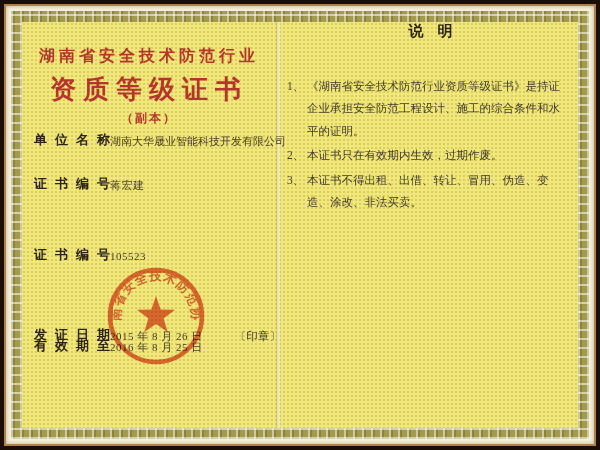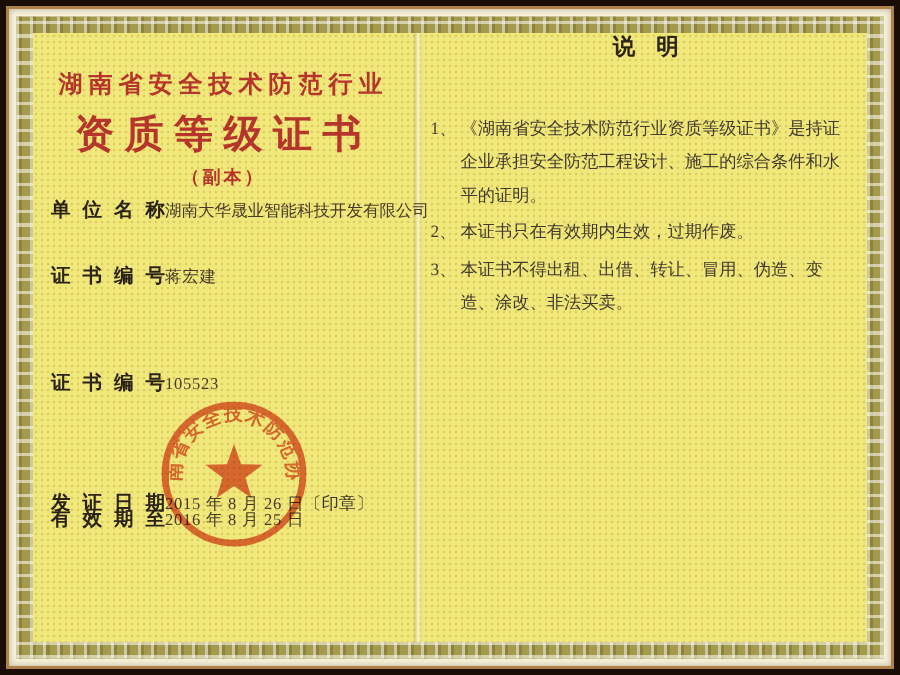--- a/index.html
+++ b/index.html
@@ -70,21 +70,21 @@
     text-align:justify; text-align-last:justify;
     vertical-align:top;
   }
   .fvalue {
     font-family:"Liberation Serif","DejaVu Serif",serif;
     font-size:11px; color:#473a26; letter-spacing:0.5px; white-space:pre;
   }
   .row.r0 .fvalue { font-size:11px; letter-spacing:0; }
   .fsuffix {
     font-family:"Liberation Serif","DejaVu Serif",serif;
-    font-size:11.5px; color:#3f362c; margin-left:0;
+    font-size:11.5px; color:#3f362c; margin-left:32px;
   }
 
   
   .seal {
     position:absolute; left:82px; top:242px; width:104px; height:104px;
     mix-blend-mode:multiply; opacity:0.82; pointer-events:none;
   }
 
   
   .right-col { position:absolute; left:261px; right:0; top:0; bottom:0; }

